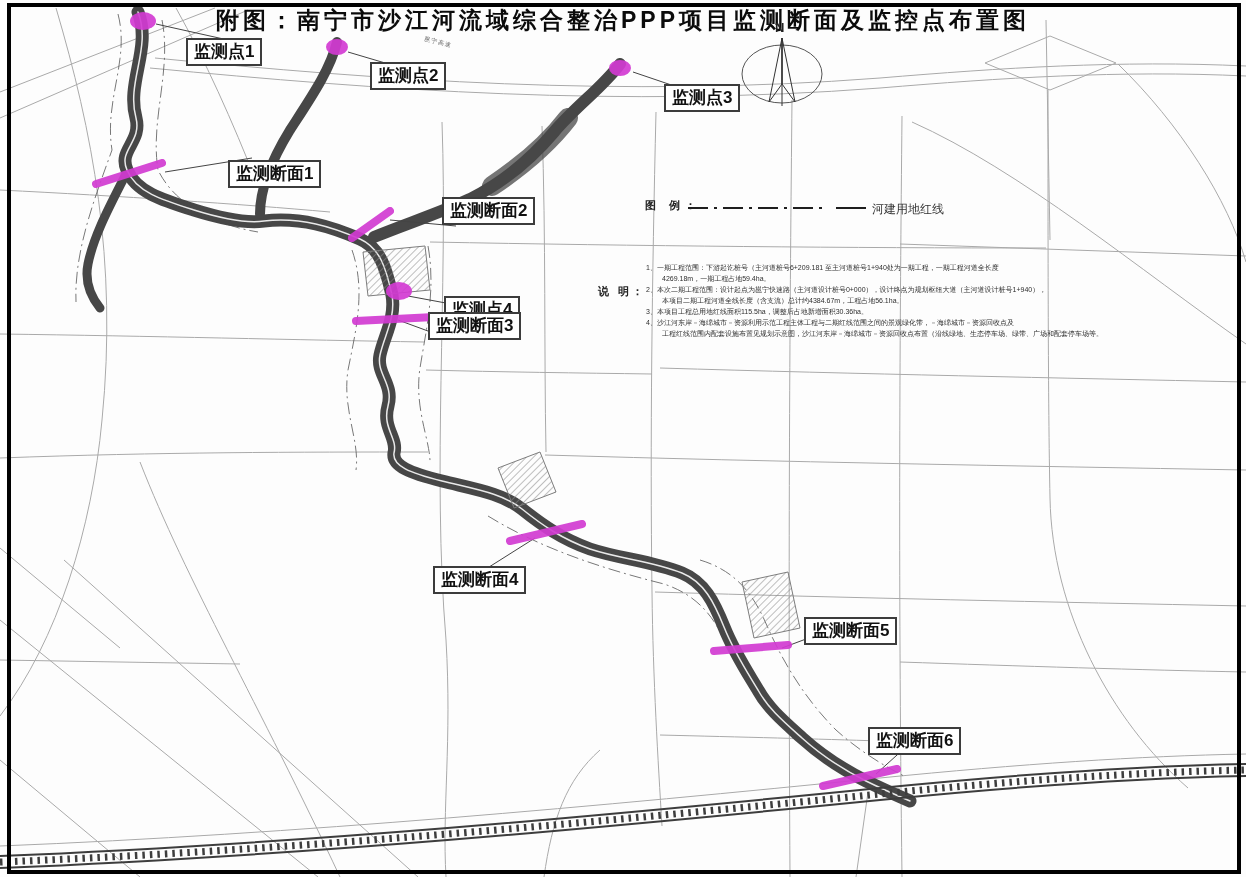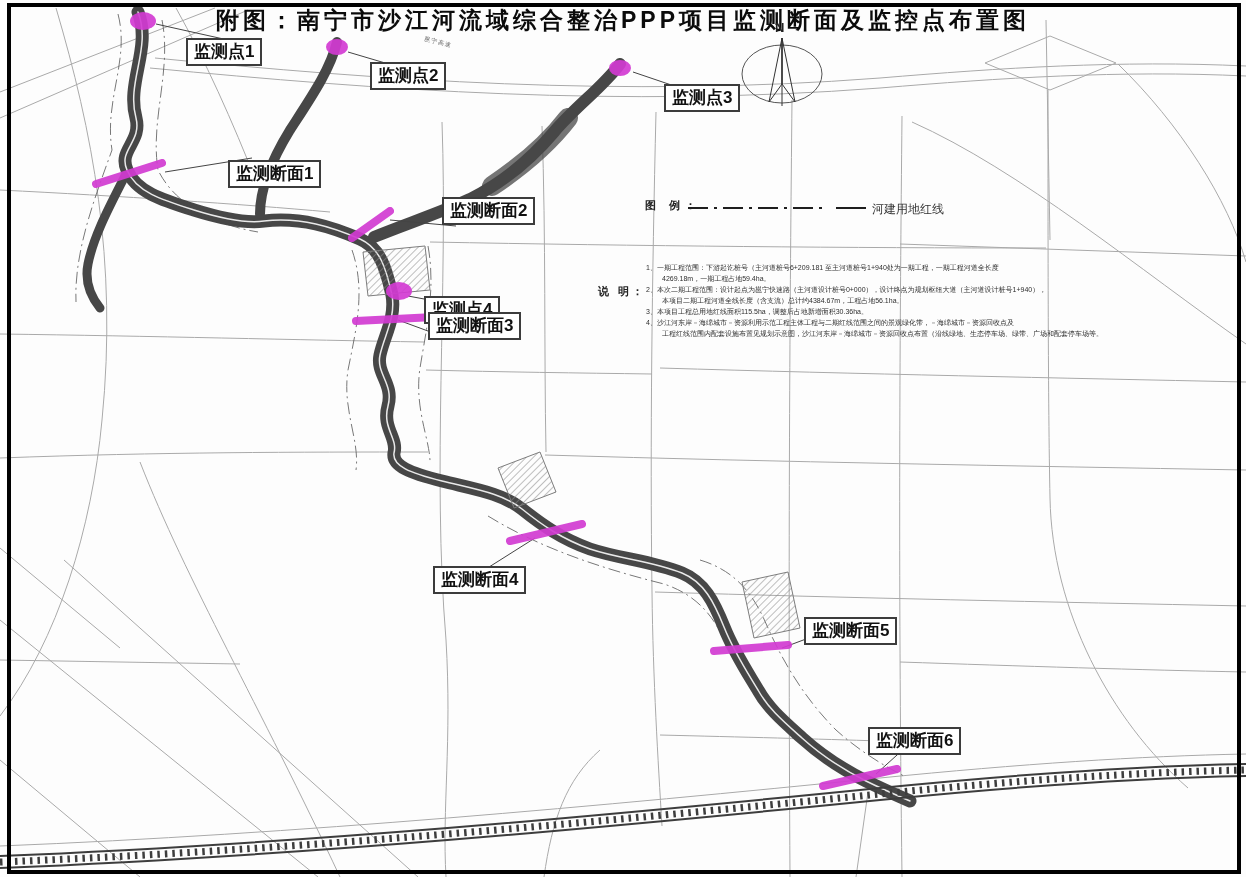--- a/index.html
+++ b/index.html
@@ -149,21 +149,21 @@
 
   <div class="map-title">附图：南宁市沙江河流域综合整治PPP项目监测断面及监控点布置图</div>
 
   <div class="compass-n">N</div>
 
   <div class="road-label">邕宁高速</div>
 
   <div class="label-box" style="left:186px;top:38px">监测点1</div>
   <div class="label-box" style="left:370px;top:62px">监测点2</div>
   <div class="label-box" style="left:664px;top:84px">监测点3</div>
-  <div class="label-box" style="left:424px;top:296px">监测点4</div>
+  <div class="label-box" style="left:444px;top:296px">监测点4</div>
 
   <div class="label-box" style="left:228px;top:160px">监测断面1</div>
   <div class="label-box" style="left:442px;top:197px">监测断面2</div>
   <div class="label-box" style="left:428px;top:312px">监测断面3</div>
   <div class="label-box" style="left:433px;top:566px">监测断面4</div>
   <div class="label-box" style="left:804px;top:617px">监测断面5</div>
   <div class="label-box" style="left:868px;top:727px">监测断面6</div>
 
   <div class="legend-heading">图 例：</div>
   <div class="legend-label">河建用地红线</div>

